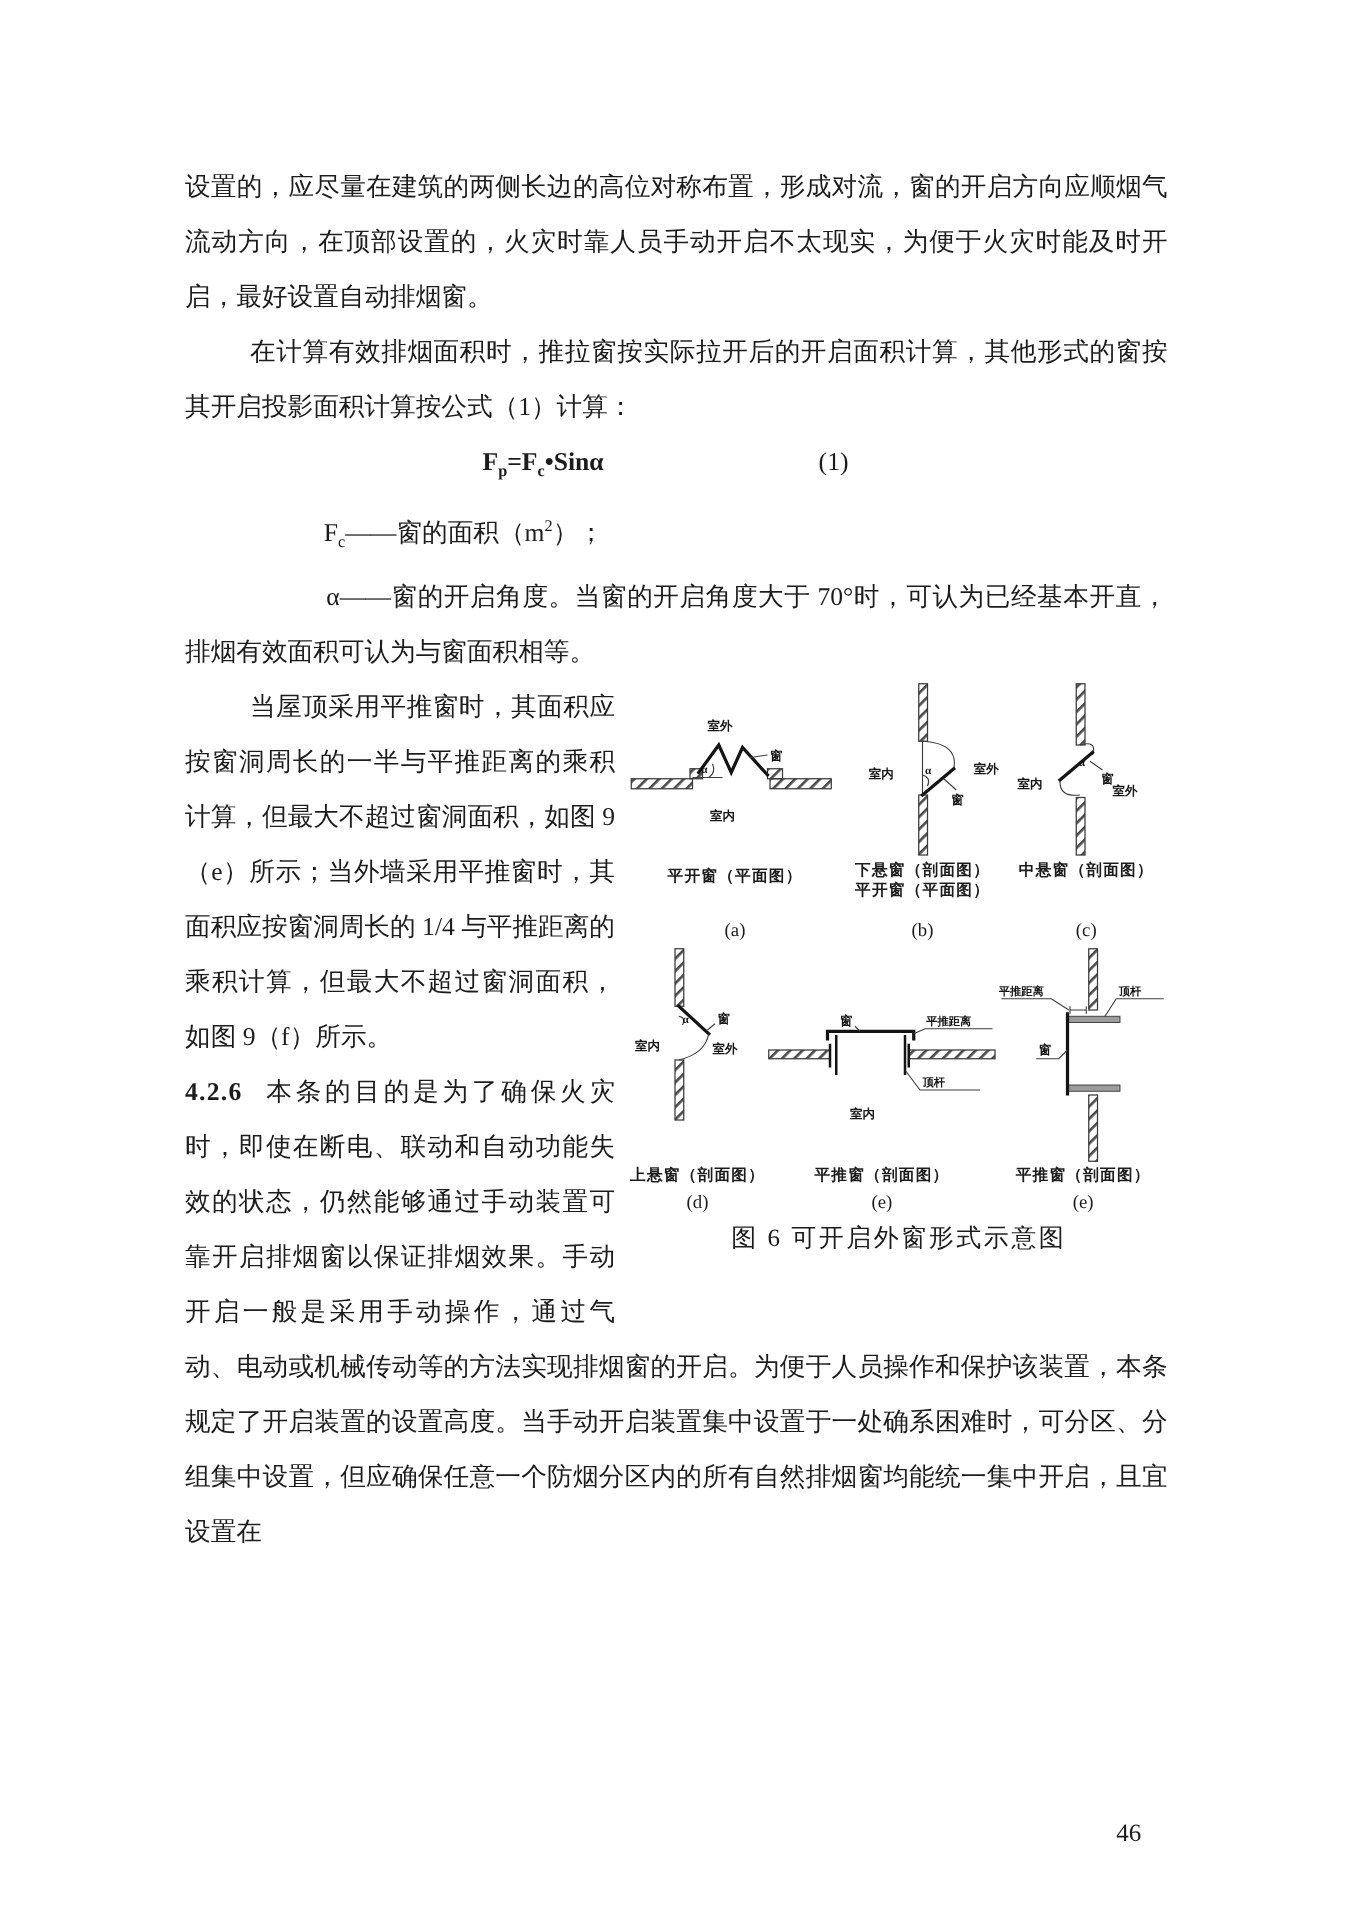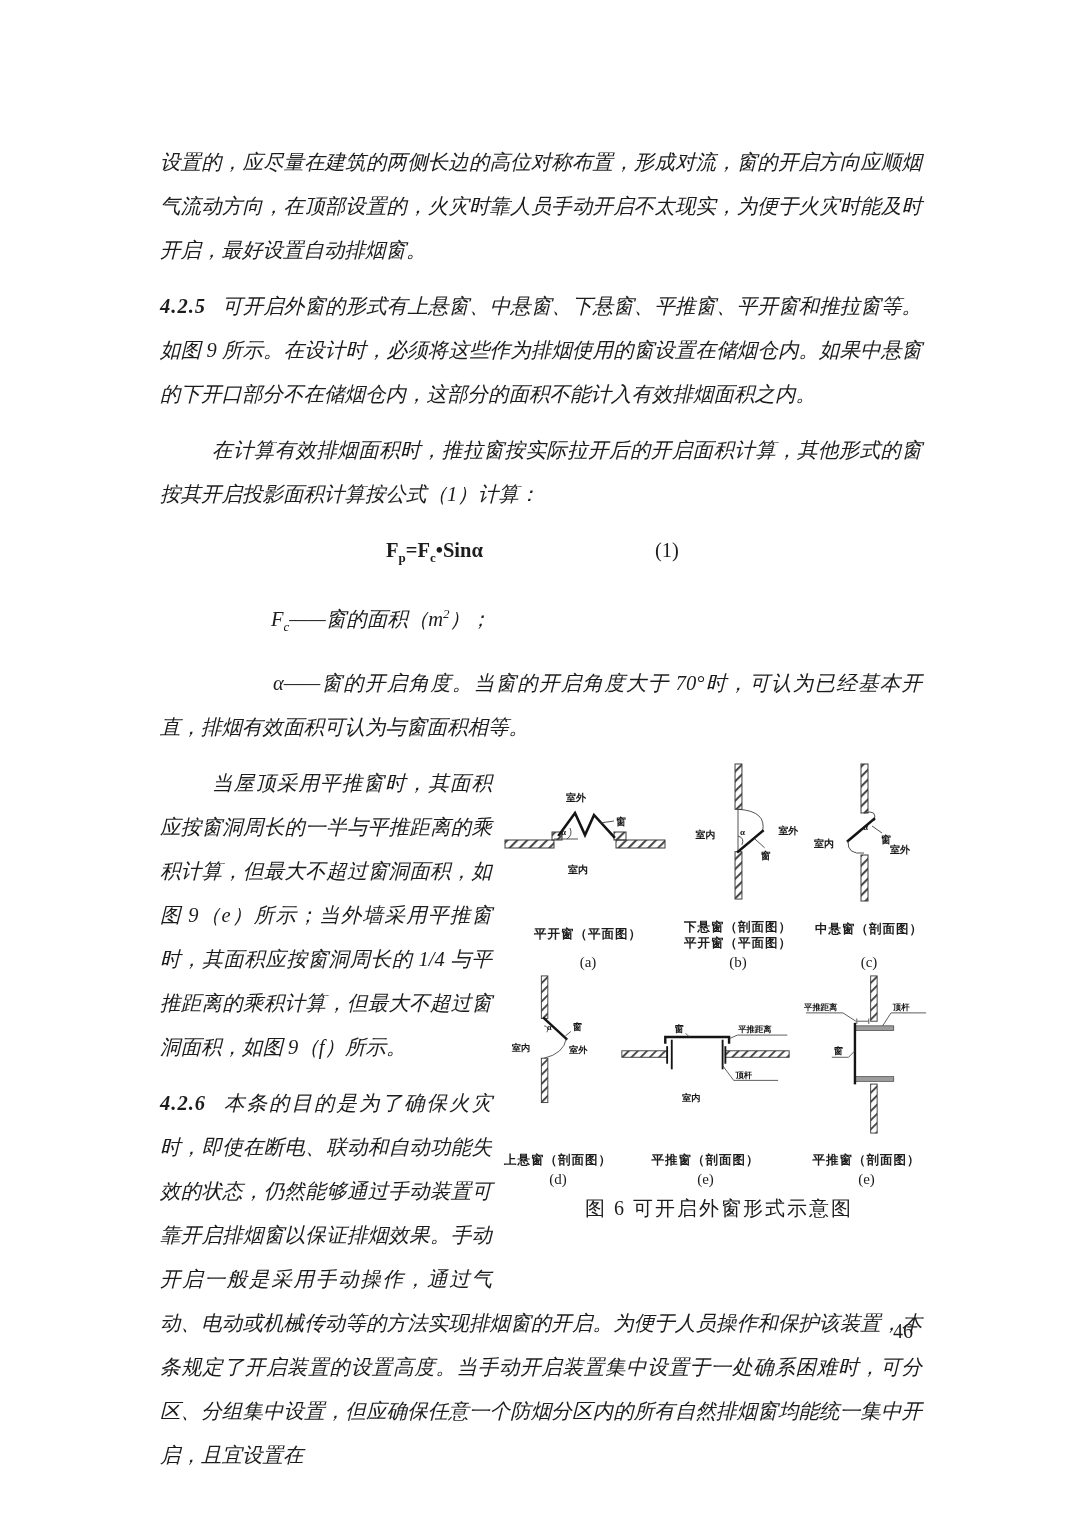--- a/index.html
+++ b/index.html
@@ -6,70 +6,69 @@
   .page {
     position:relative;
     width:1080px; height:1527px;
     box-sizing:border-box;
     padding:128px 146px 0 148px;
     background:#ffffff;
     color:#1c1c1c;
     font-family:"Liberation Serif","DejaVu Serif",serif;
     overflow:hidden;
   }
-  .page p { margin:12px; font-size:20.5px; line-height:44px;font-style:italic; }
+  .page p { margin:0; font-size:20.5px; line-height:44px; }
   .just { text-align:justify; text-justify:inter-character; }
   .ind  { text-indent:52px; }
   .secnum { font-weight:bold; margin-right:16px; letter-spacing:1px; }
   .formula-row { display:flex; font-size:20.5px; line-height:44px; }
   .formula-expr { margin-left:238px;font-weight:bold; }
   .formula-num  { margin-left:172px; }
   sub { font-size:13px; }
   sup { font-size:13px; }
   .legend-fp { text-indent:55px; }
   .legend-fc { text-indent:111px; }
   .legend-alpha { text-indent:113px; text-align:justify; text-justify:inter-character; }
 
   
   figure.fig9 { float:right; width:430px; margin:2px 0 45px 12px; padding:0; }
   .frow { display:flex; justify-content:space-between; }
   .frow1 { height:210px; }
   .frow2 { height:215px; margin-top:2px; }
   .diag { display:flex; flex-direction:column; align-items:center; }
-  .dcaps { text-align:left; font-weight:bold; font-size:12.5px; line-height:16px; margin-top:18px; letter-spacing:1px; white-space:nowrap; }
+  .dcaps { text-align:left; font-weight:bold; font-size:12.5px; line-height:16px; margin-top:2px; letter-spacing:1px; white-space:nowrap; }
   .dletter { margin-top:auto; font-size:15px; line-height:22px; }
   .figcap { text-align:center; font-size:20px; line-height:28px; margin-top:4px; letter-spacing:2px; }
 
   svg text { font-family:"Liberation Serif","DejaVu Serif",serif; font-weight:bold; font-size:10px; fill:#161616; }
   svg text.sm { font-size:9px; }
   .wallline { stroke:#3a3a3a; stroke-width:1; }
   .sash { stroke:#141414; stroke-width:2.6; fill:none; stroke-linecap:square; }
   .thin { stroke:#3c3c3c; stroke-width:0.9; fill:none; }
   .post { stroke:#141414; stroke-width:2; }
   .bar  { fill:#9c9c9c; stroke:#333; stroke-width:0.7; }
 
-  .pagenum { position:absolute; left:893px; top:1320px; font-size:20px; }
+  .pagenum { position:absolute; left:893px; top:1456px; font-size:20px; }
 </style>
 </head>
 <body>
 
 <svg width="0" height="0" style="position:absolute">
   <defs>
     <pattern id="hatch" width="7" height="7" patternUnits="userSpaceOnUse" patternTransform="rotate(45)">
       <line x1="1" y1="0" x2="1" y2="7" stroke="#4a4a4a" stroke-width="2.2"></line>
     </pattern>
   </defs>
 </svg>
 
 <div class="page">
 
   <div>
     <p class="just">设置的，应尽量在建筑的两侧长边的高位对称布置，形成对流，窗的开启方向应顺烟气流动方向，在顶部设置的，火灾时靠人员手动开启不太现实，为便于火灾时能及时开启，最好设置自动排烟窗。</p>
 
-    <p class="just"><b class="secnum">4.2.5</b><span>可开启外窗的形式有上悬窗、中悬窗、下悬窗、平推窗、平开窗和推拉窗等。如图 9 所示。在设计时，必须将这些作为排烟使用的窗设置在储烟仓内。如果中悬窗的下开口部分不在储烟仓内，这部分的面积不能计入有效排烟面积之内。</span></p>
 
     <p class="just ind">在计算有效排烟面积时，推拉窗按实际拉开后的开启面积计算，其他形式的窗按其开启投影面积计算按公式（1）计算：</p>
 
     <div class="formula-row">
       <span class="formula-expr"><span>F</span><sub>p</sub><span>=F</span><sub>c</sub><span>•Sinα</span></span>
       <span class="formula-num">(1)</span>
     </div>
 
 
     <p class="legend-fc"><span>F</span><sub>c</sub><span>——窗的面积（m</span><sup>2</sup><span>）；</span></p>

